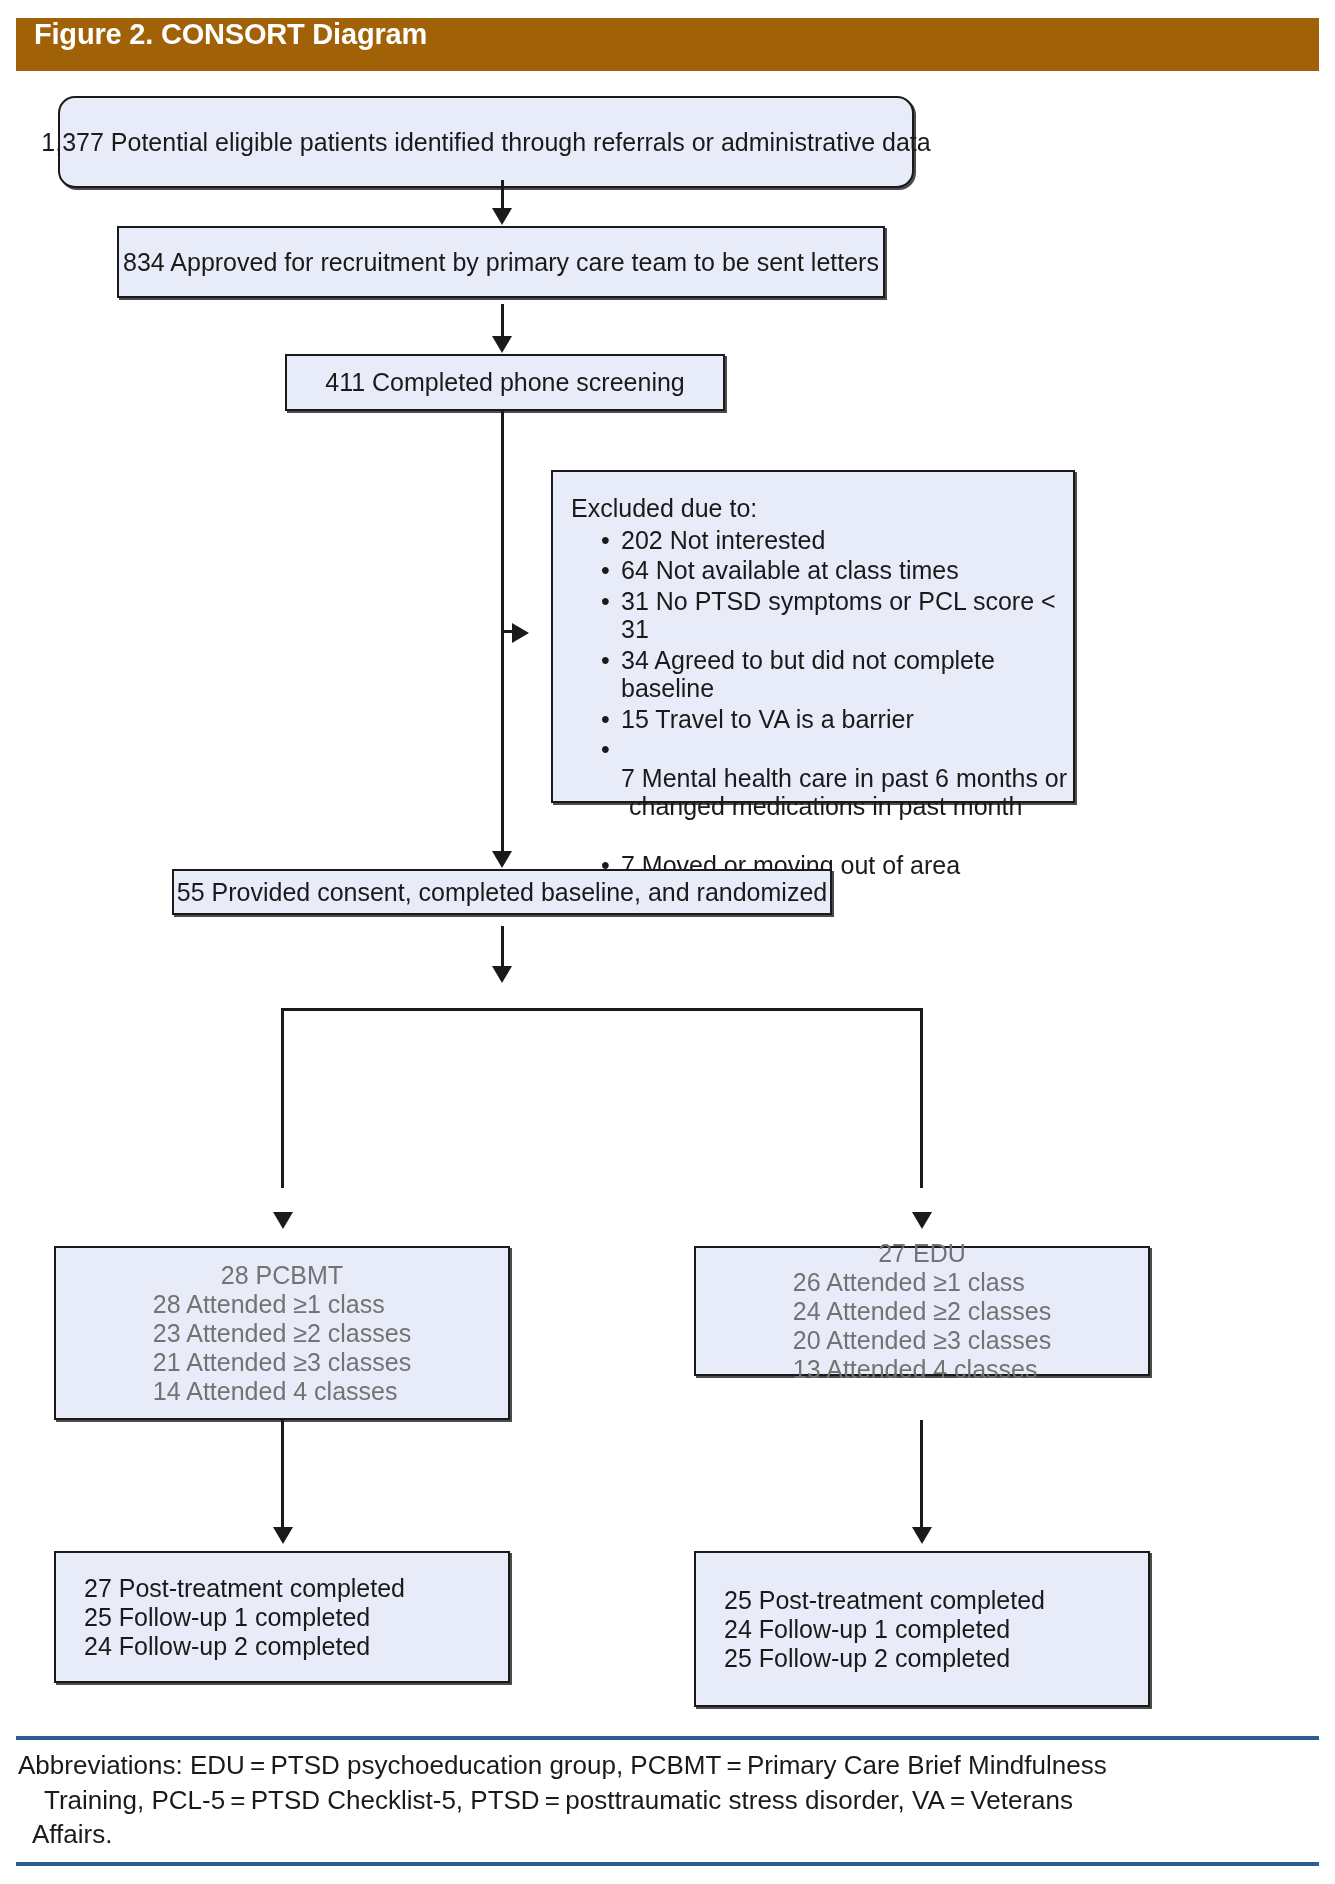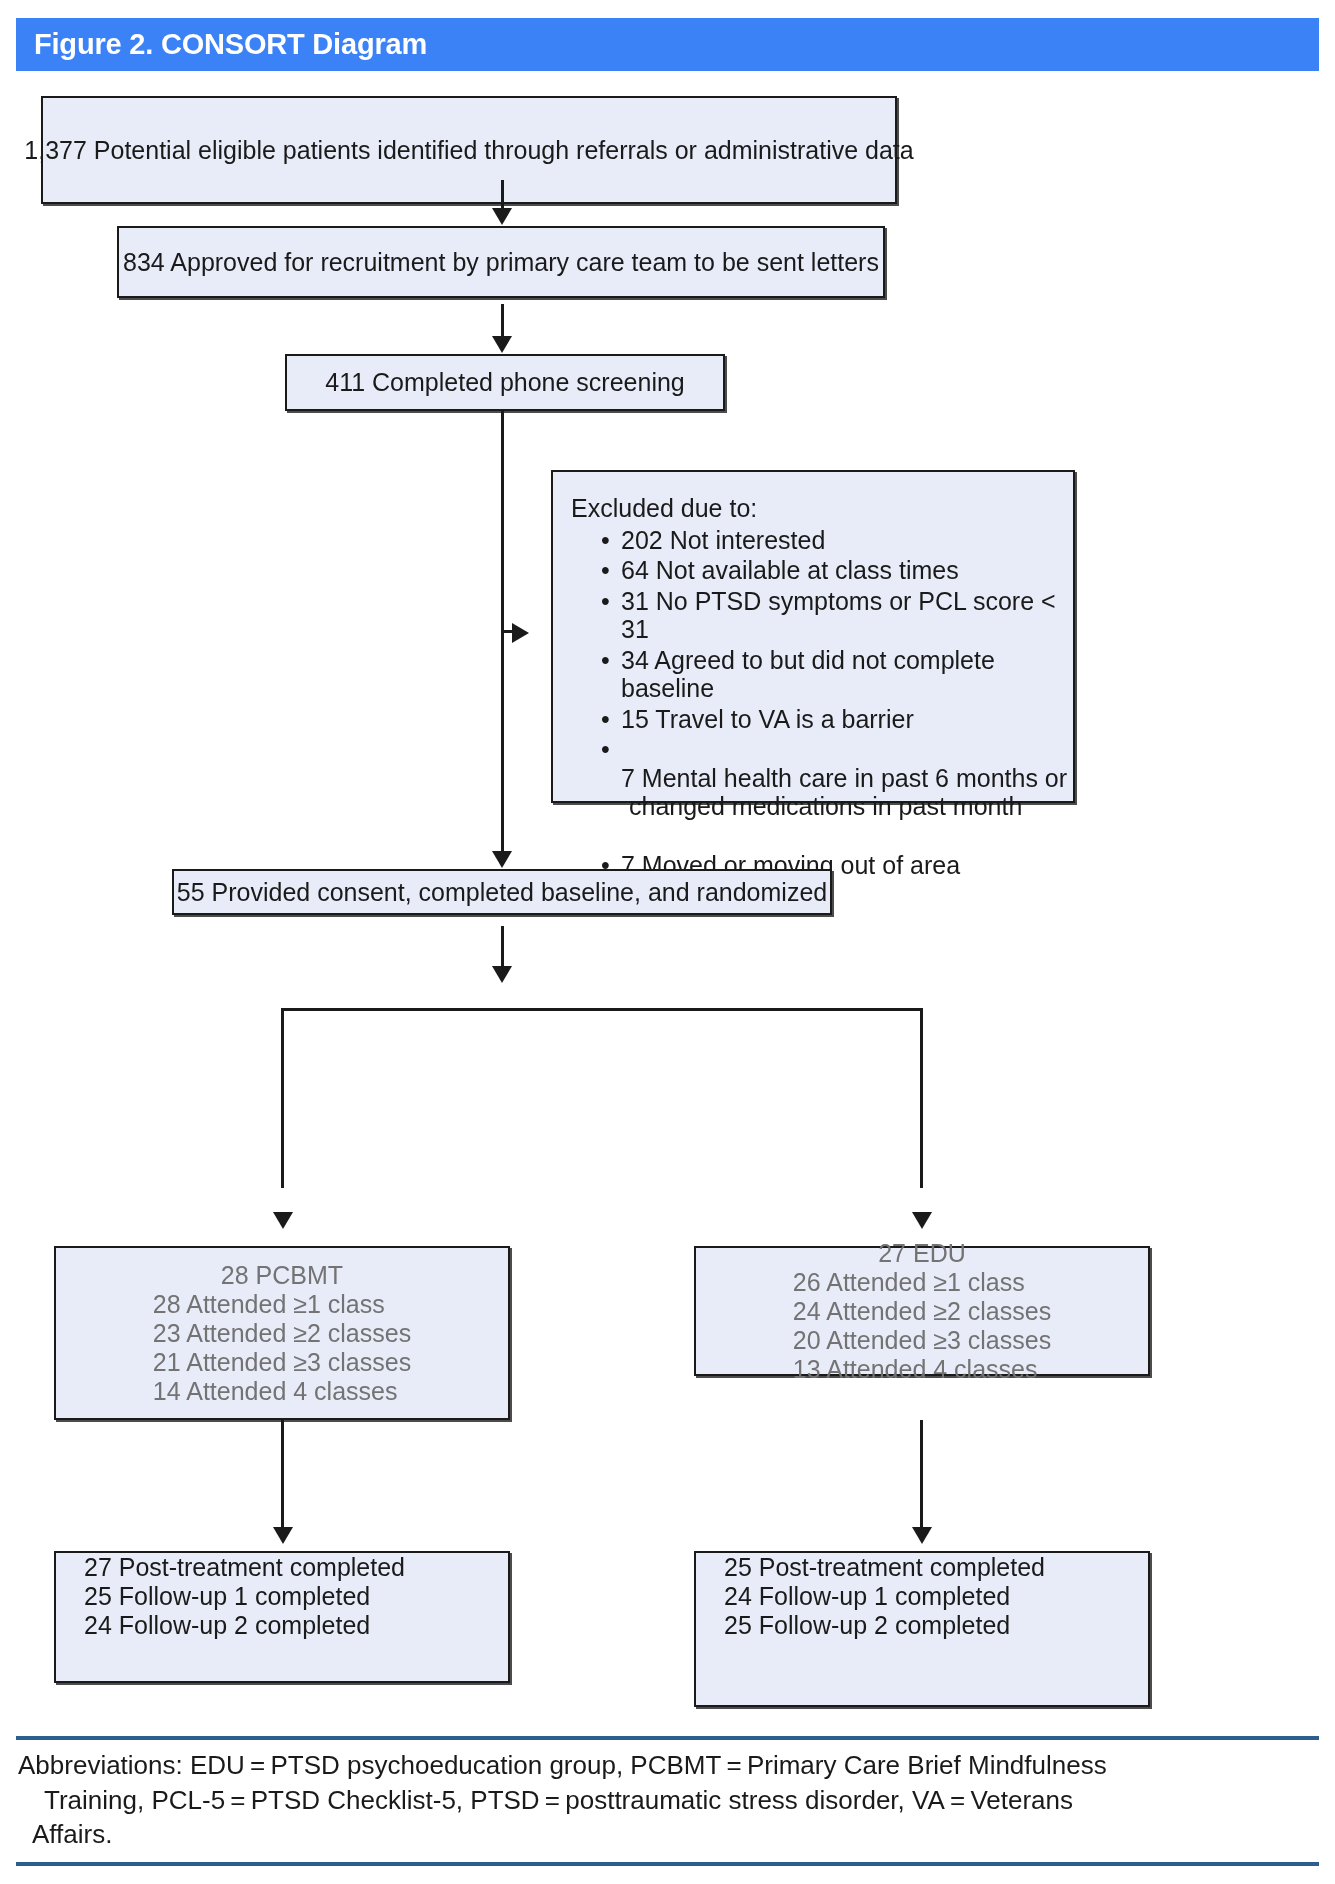--- a/index.html
+++ b/index.html
@@ -16,23 +16,23 @@
     overflow: hidden;
   }
 
   
   #header-bar {
     position: absolute;
     left: 16px;
     top: 18px;
     width: 1303px;
     height: 53px;
-    background: #3b82f6;
+    background: #a16207;
     display: flex;
-    align-items: center;
+    align-items: flex-start;
     box-sizing: border-box;
     padding-left: 18px;
   }
   #header-title {
     color: #ffffff;
     font-size: 29px;
     font-weight: bold;
     letter-spacing: -0.2px;
     white-space: nowrap;
   }
@@ -50,21 +50,21 @@
   }
   .node .nodetext {
     font-size: 25px;
     line-height: 1.22;
     color: #1a1a1a;
     text-align: center;
     white-space: nowrap;
   }
 
   
-  #box-identified  { left: 41px;  top: 96px;  width: 856px;  height: 108px; }
+  #box-identified  { left: 58px;  top: 96px;  width: 856px;  height: 92px; border-radius: 17px; }
   #box-approved    { left: 117px; top: 226px; width: 768px;  height: 72px; }
   #box-screening   { left: 285px; top: 354px; width: 440px;  height: 57px; }
   #box-randomized  { left: 172px; top: 869px; width: 660px;  height: 46px; }
 
   
   #box-excluded {
     position: absolute;
     left: 551px;
     top: 470px;
     width: 524px;
@@ -132,21 +132,21 @@
   #box-arm-pcbmt { left: 54px;  top: 1246px; width: 456px; height: 174px; }
   #box-arm-edu   { left: 694px; top: 1246px; width: 456px; height: 130px; }
 
   .outcome-box {
     position: absolute;
     box-sizing: border-box;
     background: #e8ecf8;
     border: 2px solid #1a1a1a;
     box-shadow: 2px 2px 0 0 #4c4c4c;
     display: flex;
-    align-items: flex-start;
+    align-items: center;
     padding-left: 28px;
   }
   .outcome-box .stack .line {
     font-size: 25px;
     line-height: 1.16;
     color: #1a1a1a;
     white-space: nowrap;
   }
   #box-out-pcbmt { left: 54px;  top: 1551px; width: 456px; height: 132px; }
   #box-out-edu   { left: 694px; top: 1551px; width: 456px; height: 156px; }

